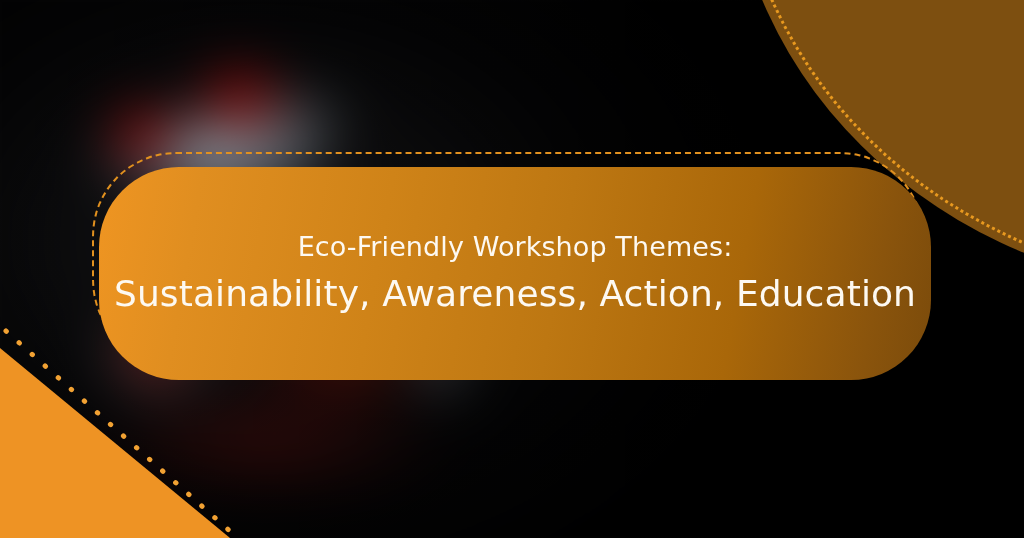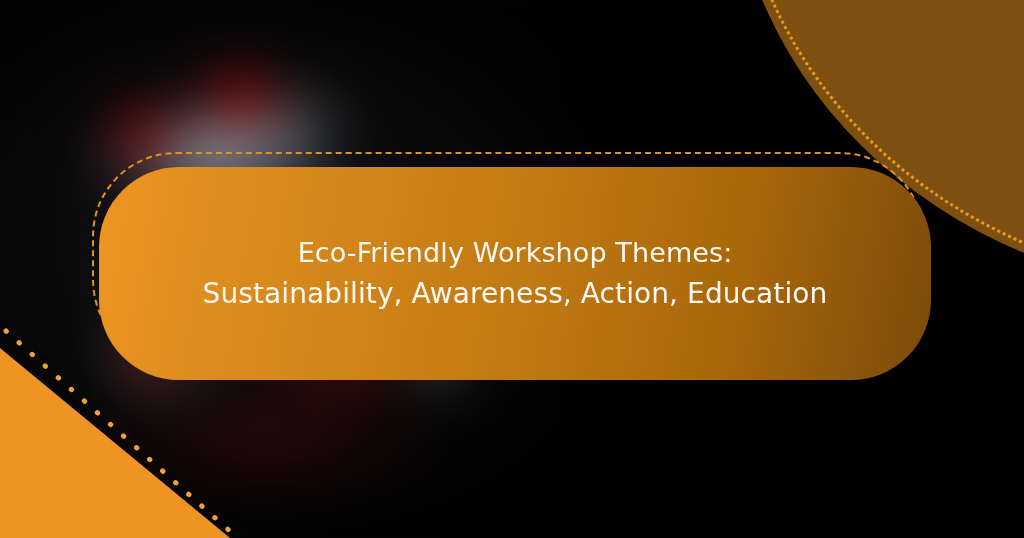--- a/index.html
+++ b/index.html
@@ -132,21 +132,21 @@
   }
   .card-line {
     color: #fdf9f2;
     font-size: 27px;
     line-height: 1.48;
     letter-spacing: 0.1px;
     white-space: nowrap;
     text-align: center;
   }
   .card-line.line-2 {
-    font-size: 28px;
+    font-size: 36px;
   }
 </style>
 </head>
 <body>
 
 <div class="stage">
 
   <div class="bg-photo"></div>
   <div class="bg-darken"></div>
 

